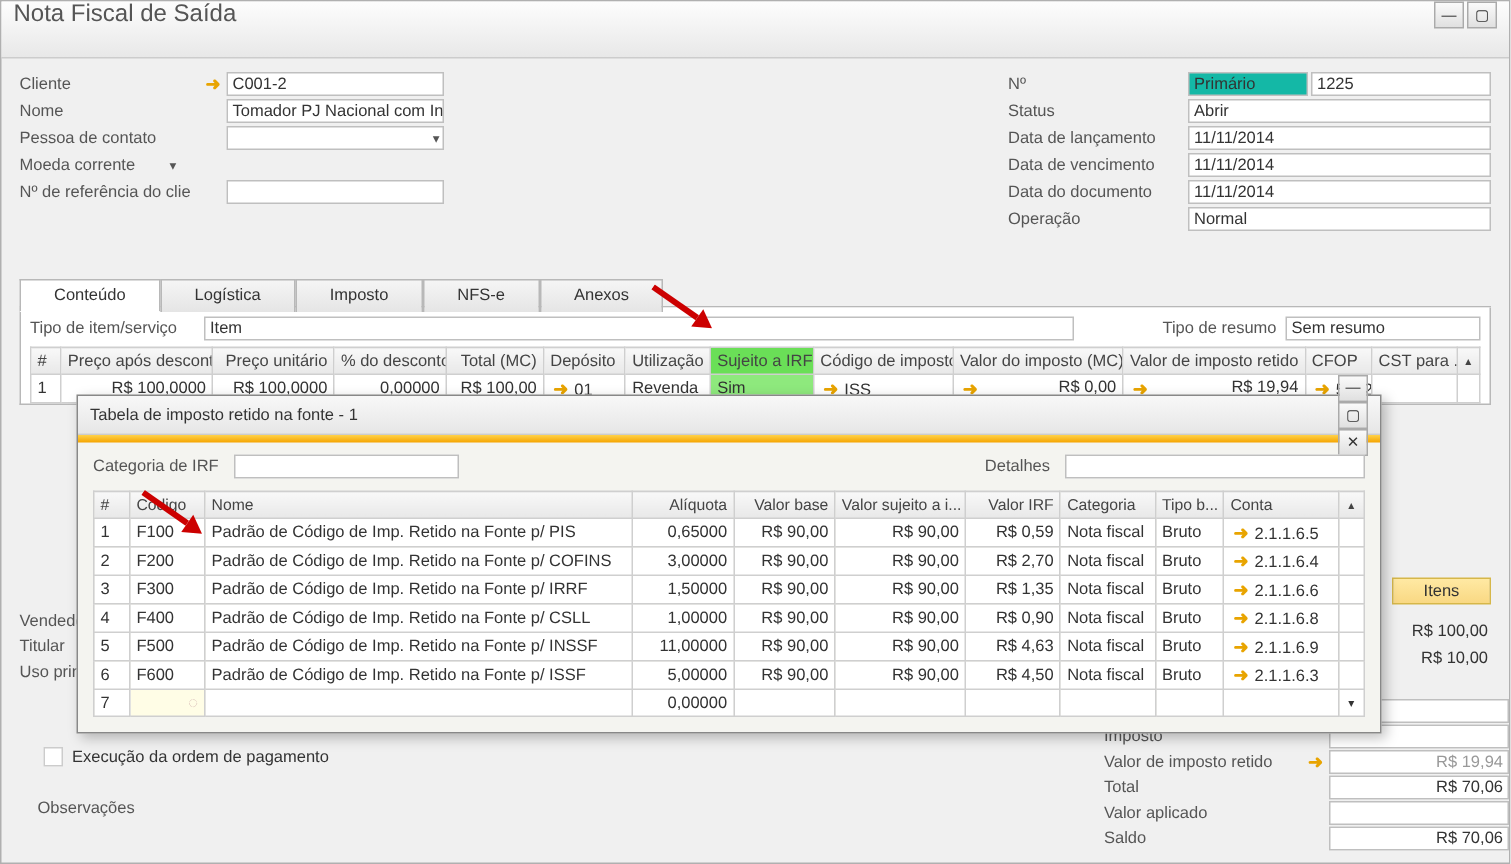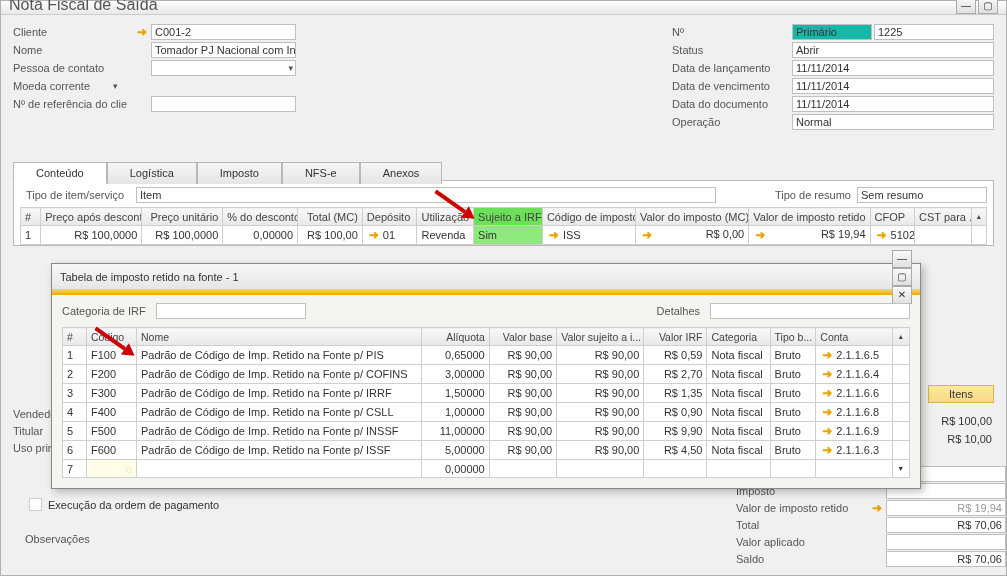--- a/index.html
+++ b/index.html
@@ -1,19 +1,19 @@
 <!DOCTYPE html>
 <html><head>
 <meta charset="utf-8">
 <style>
 * { box-sizing: border-box; margin: 0; padding: 0; font-family: Tahoma, Arial, sans-serif; font-size: 11px; color: #333; }
 body { background: #f0f0f0; overflow: hidden; }
 
 .window { width: 1007px; height: 576px; background: #f0f0f0; border: 1px solid #b0b0b0; position: relative; }
-.titlebar { height: 14px; display: flex; align-items: flex-end; padding: 0 8px; background: linear-gradient(#fdfdfd,#e8e8e8); border-bottom: 1px solid #ccc; }
+.titlebar { height: 38px; display: flex; align-items: flex-start; padding: 0 8px; background: linear-gradient(#fdfdfd,#e8e8e8); border-bottom: 1px solid #ccc; }
 .titlebar .title { font-size: 16px; color: #555; }
 .titlebar .winbtns { margin-left: auto; display: flex; gap: 2px; }
 .winbtn { width: 20px; height: 18px; border: 1px solid #aaa; background: linear-gradient(#fafafa,#e0e0e0); display: flex; align-items: center; justify-content: center; cursor: pointer; font-size: 10px; }
 
 .content { padding: 8px 12px; }
 
 .header-row { display: flex; gap: 30px; }
 .field-block { display: flex; flex-direction: column; gap: 1px; }
 .field { display: flex; align-items: center; height: 17px; }
 .field label { width: 122px; color: #555; }
@@ -27,21 +27,21 @@
 .right-block .field .fval { width: 120px; }
 .right-block .fval.left1 { width: 80px; background: #14b8a6; }
 
 .tabs { margin-top: 28px; display: flex; border-bottom: 1px solid #b8b8b8; }
 .tab { padding: 4px 22px; border: 1px solid #b8b8b8; border-bottom: none; background: linear-gradient(#f5f5f5,#e5e5e5); margin-right: 0; cursor: pointer; position: relative; top: 4px; }
 .tab.active { background: #fff; border-bottom: 1px solid #fff; }
 
 .tab-body { border: 1px solid #b8b8b8; border-top: none; background: #fff; padding: 6px 6px 0 6px; min-height: 60px; }
 
 .svc-row { display: flex; align-items: center; gap: 6px; margin-bottom: 4px; }
-.svc-row .lbl { width: 110px; color: #555; text-align: center; }
+.svc-row .lbl { width: 110px; color: #555; }
 .svc-row .inp { flex: 0 0 580px; height: 16px; border: 1px solid #bfbfbf; background: #fff; padding: 0 3px; display: flex; align-items: center; }
 .svc-row .lbl2 { margin-left: auto; color: #555; }
 .svc-row .inp2 { width: 130px; height: 16px; border: 1px solid #bfbfbf; background: #fff; padding: 0 3px; display: flex; align-items: center; }
 
 table.grid { border-collapse: collapse; width: 100%; table-layout: fixed; }
 table.grid th, table.grid td { border: 1px solid #cfcfcf; padding: 2px 4px; height: 18px; background: #fff; overflow: hidden; white-space: nowrap; text-overflow: clip; }
 table.grid th { background: linear-gradient(#f8f8f8,#e8e8e8); color: #444; font-weight: normal; text-align: left; }
 table.grid th.num { text-align: right; }
 table.grid td.num { text-align: right; }
 .hl-green { background: #6adf57 !important; }
@@ -388,21 +388,21 @@
                 <td><span class="linkarrow">➜</span>2.1.1.6.8</td>
                 <td></td>
               </tr>
               <tr>
                 <td>5</td>
                 <td>F500</td>
                 <td>Padrão de Código de Imp. Retido na Fonte p/ INSSF</td>
                 <td class="num">11,00000</td>
                 <td class="num">R$ 90,00</td>
                 <td class="num">R$ 90,00</td>
-                <td class="num">R$ 9,90</td>
+                <td class="num">R$ 4,63</td>
                 <td>Nota fiscal</td>
                 <td>Bruto</td>
                 <td><span class="linkarrow">➜</span>2.1.1.6.9</td>
                 <td></td>
               </tr>
               <tr>
                 <td>6</td>
                 <td>F600</td>
                 <td>Padrão de Código de Imp. Retido na Fonte p/ ISSF</td>
                 <td class="num">5,00000</td>

